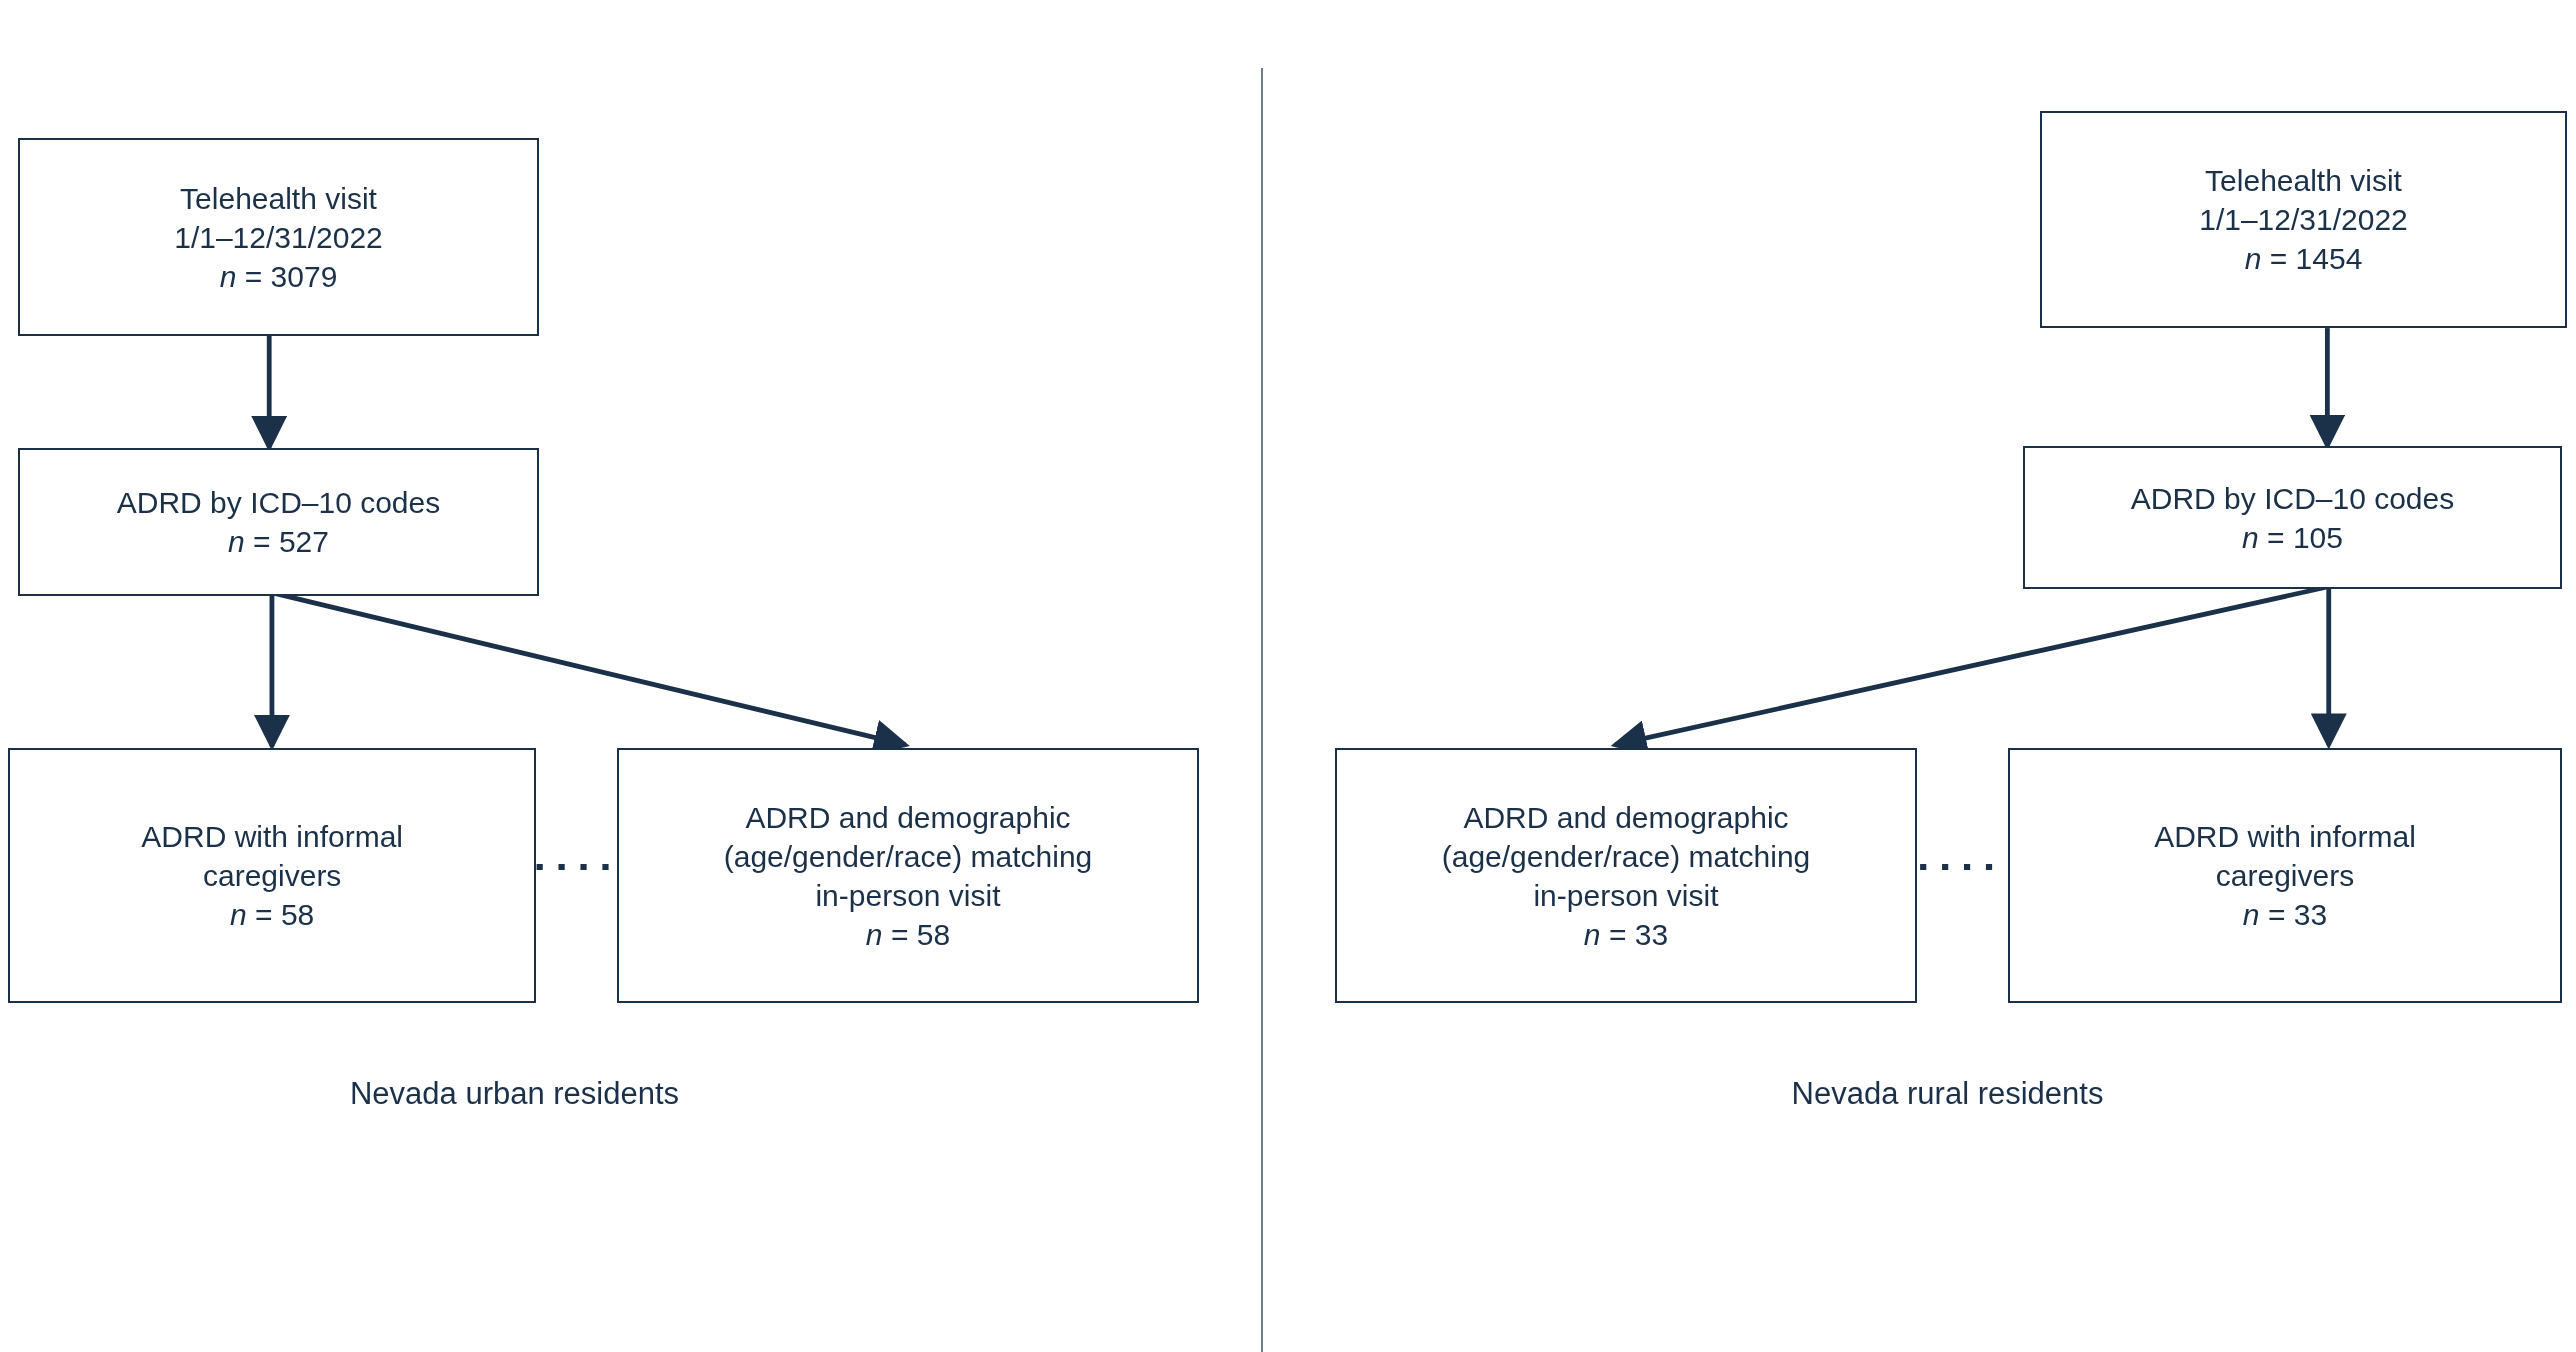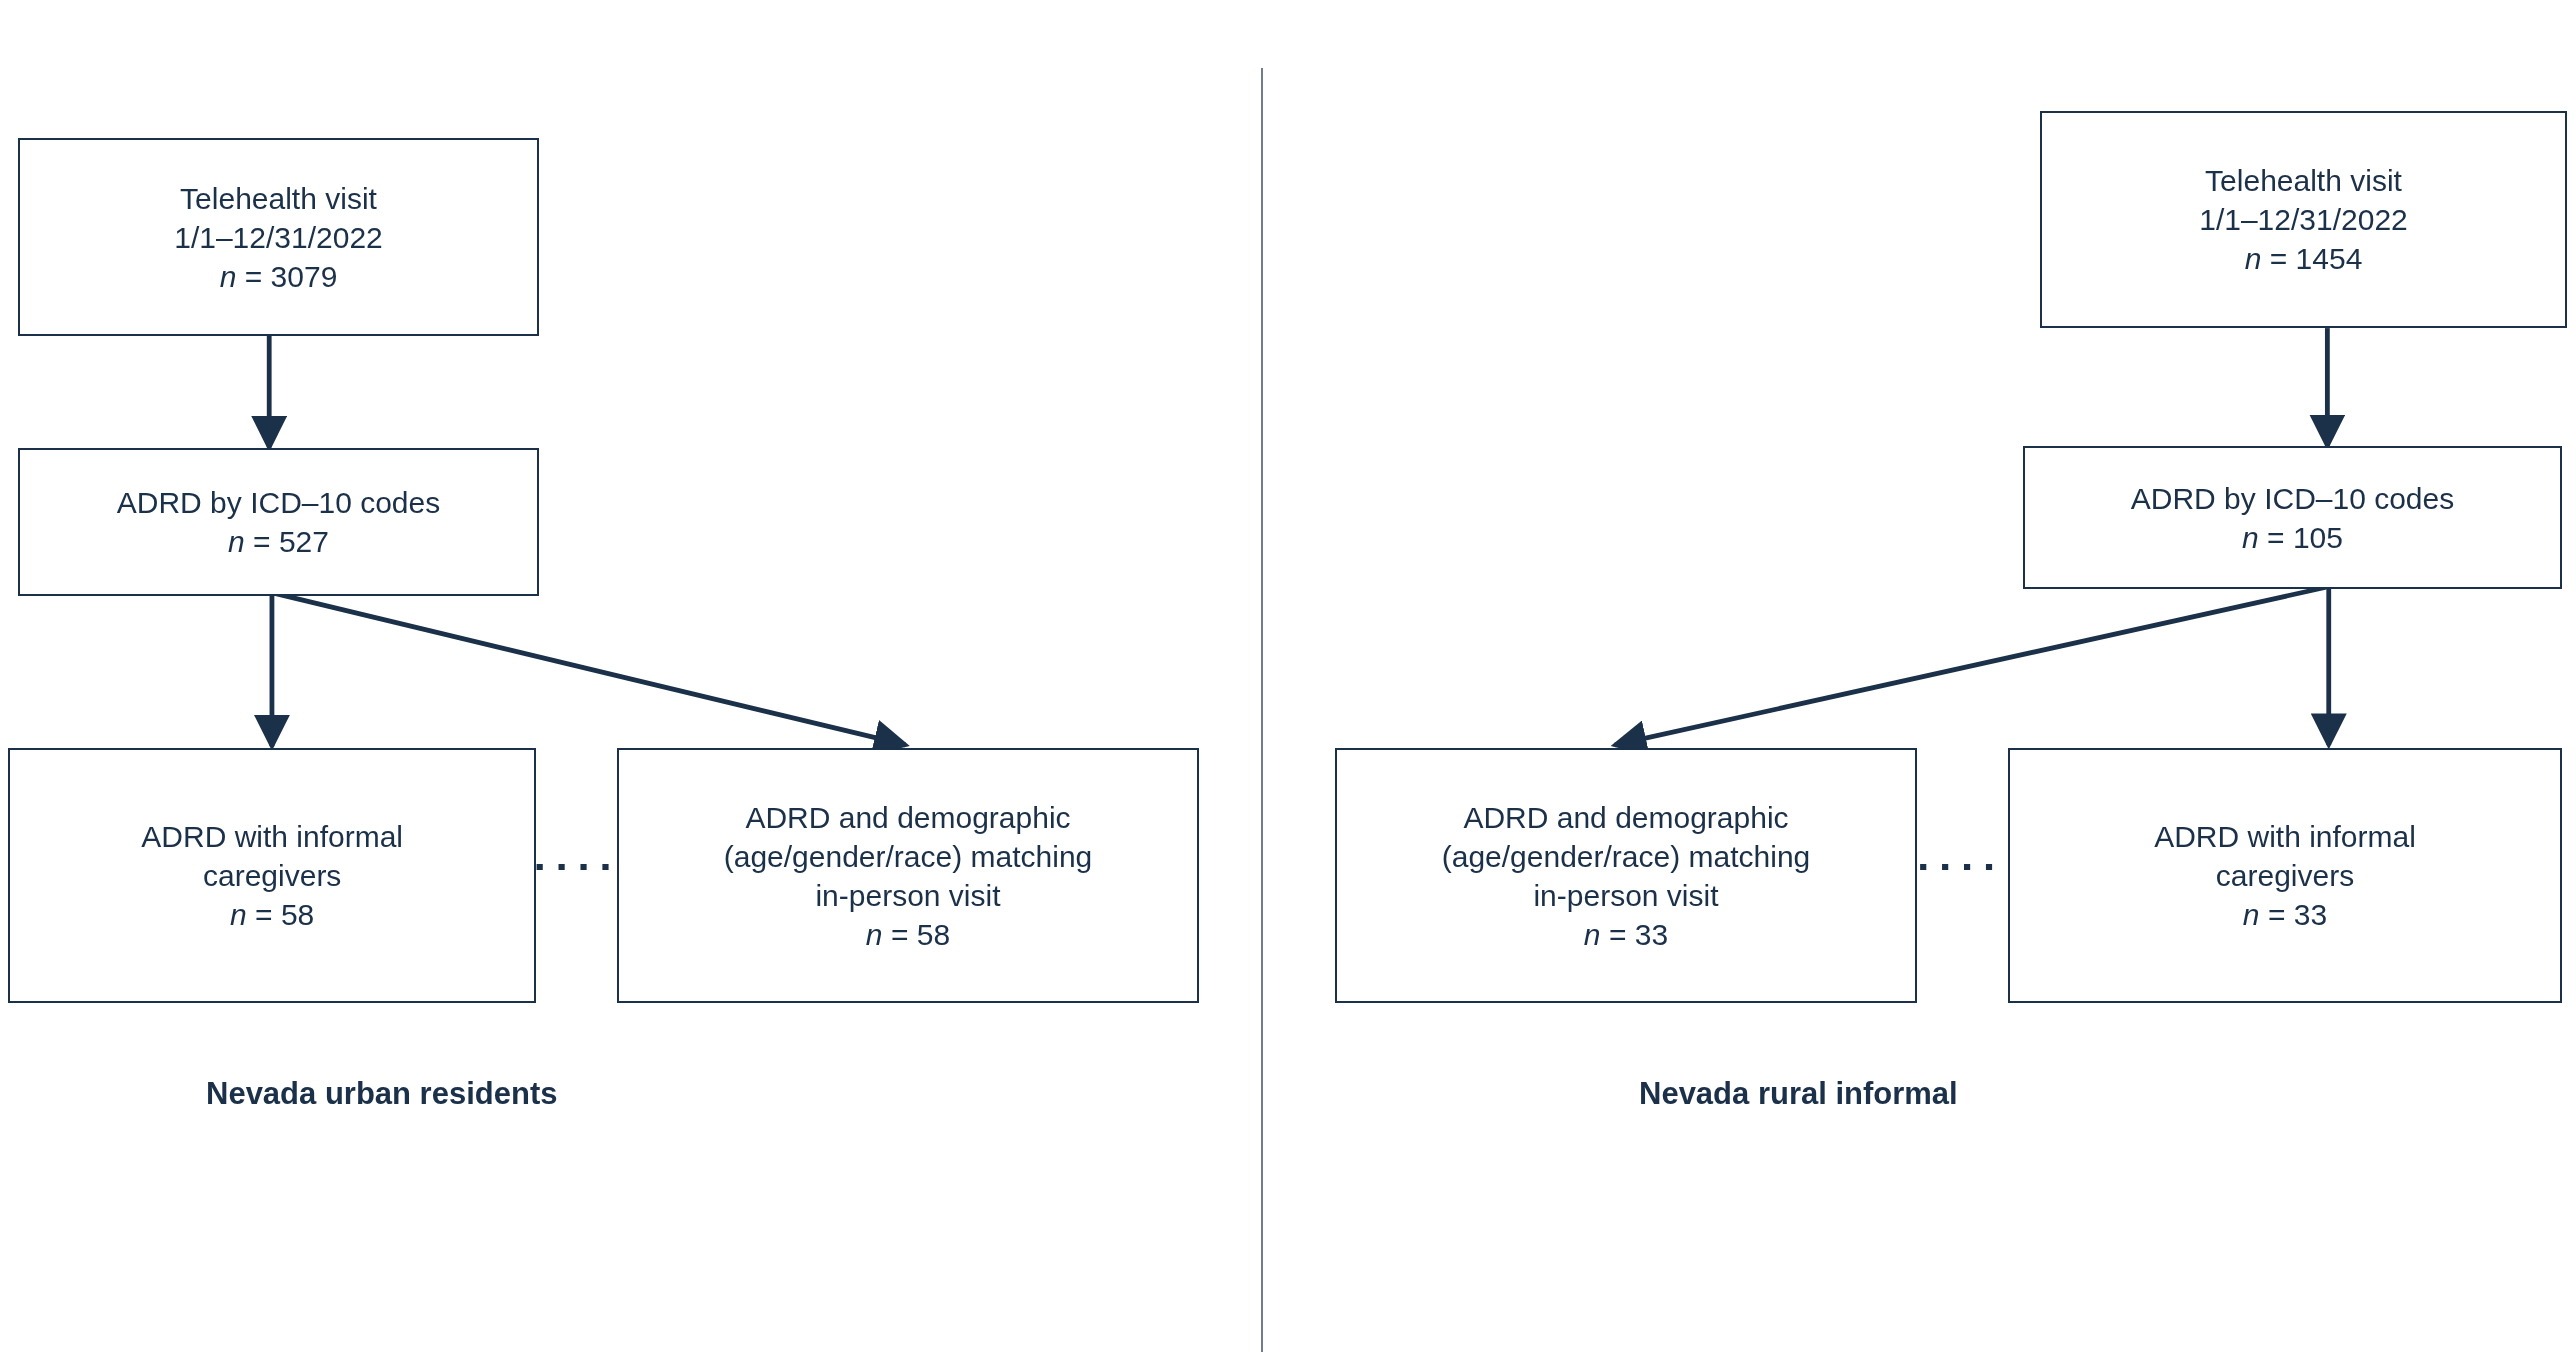--- a/index.html
+++ b/index.html
@@ -47,23 +47,23 @@
   }
   .node .ln { display: block; white-space: nowrap; }
   .node.italic .ln { }
   .node .nval { white-space: nowrap; }
   .node .nval em { font-style: italic; }
 
   
   .caption {
     position: absolute;
     font-size: 31px;
-    font-weight: bold;
+    font-weight: normal;
     color: #1b3049;
-    text-align: left;
+    text-align: center;
     white-space: nowrap;
   }
 
   
   .divider {
     position: absolute;
     background: #6f7d8c;
     width: 2.1px;
   }
 </style>
@@ -141,16 +141,16 @@
     <span class="ln">in-person visit</span>
     <span class="nval"><em>n</em> <span>= 33</span></span>
   </div>
 
   <div class="node" style="left:2008px; top:701px; width:554px; height:255px;">
     <span class="ln">ADRD with informal</span>
     <span class="ln">caregivers</span>
     <span class="nval"><em>n</em> <span>= 33</span></span>
   </div>
 
-  <div class="caption" style="left:1639px; top:1029px; width:617px;">Nevada rural informal</div>
+  <div class="caption" style="left:1639px; top:1029px; width:617px;">Nevada rural residents</div>
 
 </div>
 
 
 </body></html>

